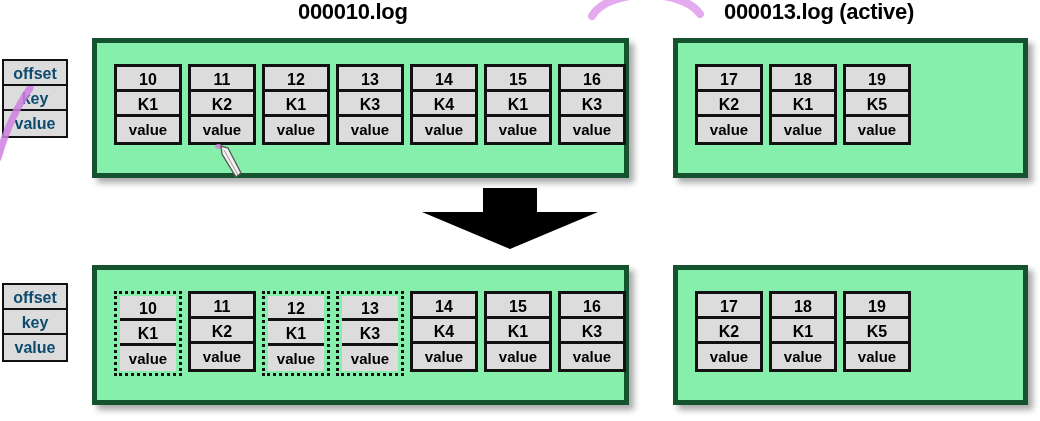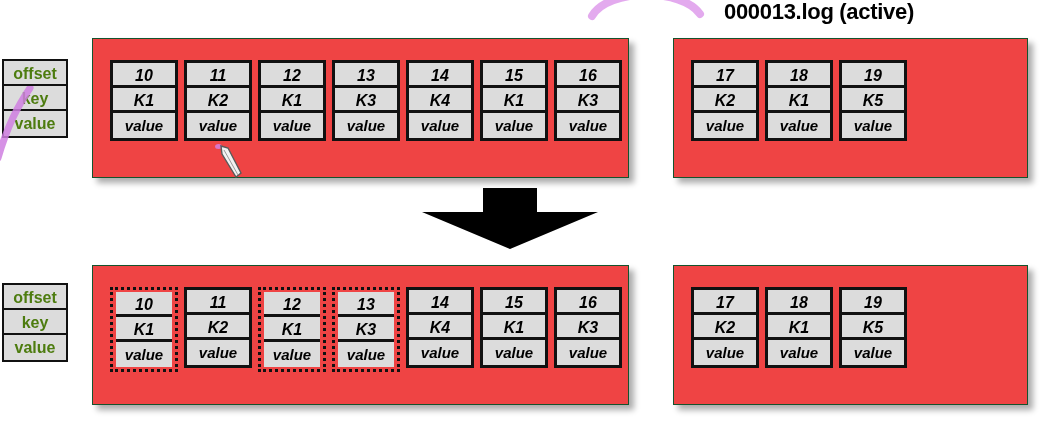--- a/index.html
+++ b/index.html
@@ -24,37 +24,36 @@
   
   .legend{
     position:absolute;width:66px;
     border:2.5px solid #111;
     background:#d9d9d9;
     box-sizing:border-box;
   }
   .legend .lrow{
     height:25px;line-height:25px;
     text-align:center;
-    font-size:16px;font-weight:600;color:#4d7c0f;
+    font-size:16px;font-weight:600;color:#0c4a6e;
     border-bottom:2.5px solid #111;
     box-sizing:border-box;
     background:#dcdcdc;
   }
   .legend .lrow:last-child{border-bottom:none;}
   #legend-top{left:2px;top:59px;}
   #legend-bottom{left:2px;top:283px;}
 
   
   .panel{
     position:absolute;
-    background:#ef4444;
-    border:1px solid #14532d;
+    background:#86efac;
+    border:5px solid #14532d;
     box-sizing:border-box;
     box-shadow:5px 5px 6px rgba(0,0,0,0.33);
-    font-style:italic;
   }
   #panel-top-left{left:92px;top:38px;width:537px;height:140px;}
   #panel-top-right{left:673px;top:38px;width:355px;height:140px;}
   #panel-bottom-left{left:92px;top:265px;width:537px;height:140px;}
   #panel-bottom-right{left:673px;top:265px;width:355px;height:140px;}
 
   .records{
     position:absolute;left:17px;top:21px;
     display:flex;flex-direction:row;align-items:flex-start;
   }
@@ -108,20 +107,21 @@
   }
 
   
   #pen-cursor{position:absolute;left:219px;top:145px;width:26px;height:34px;}
 </style>
 </head>
 <body>
 
 <div class="stage">
 
+  <div class="log-title" id="title-top-left">000010.log</div>
 
   <div class="log-title" id="title-top-right">000013.log (active)</div>
 
   <div class="legend" id="legend-top">
     <div class="lrow">offset</div>
     <div class="lrow">key</div>
     <div class="lrow">value</div>
   </div>
 
   <div class="legend" id="legend-bottom">

